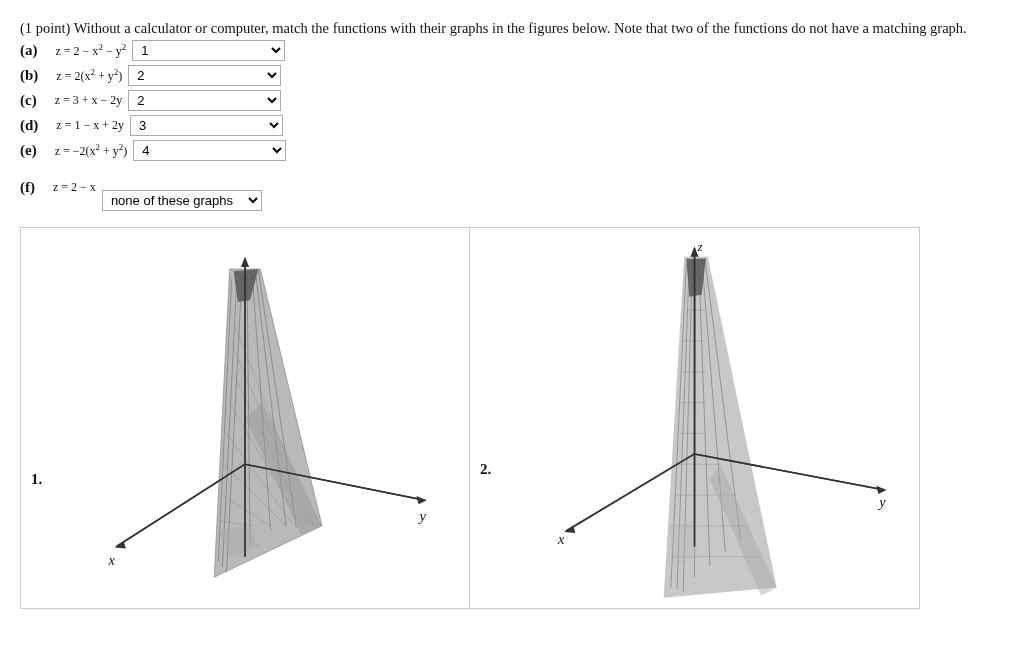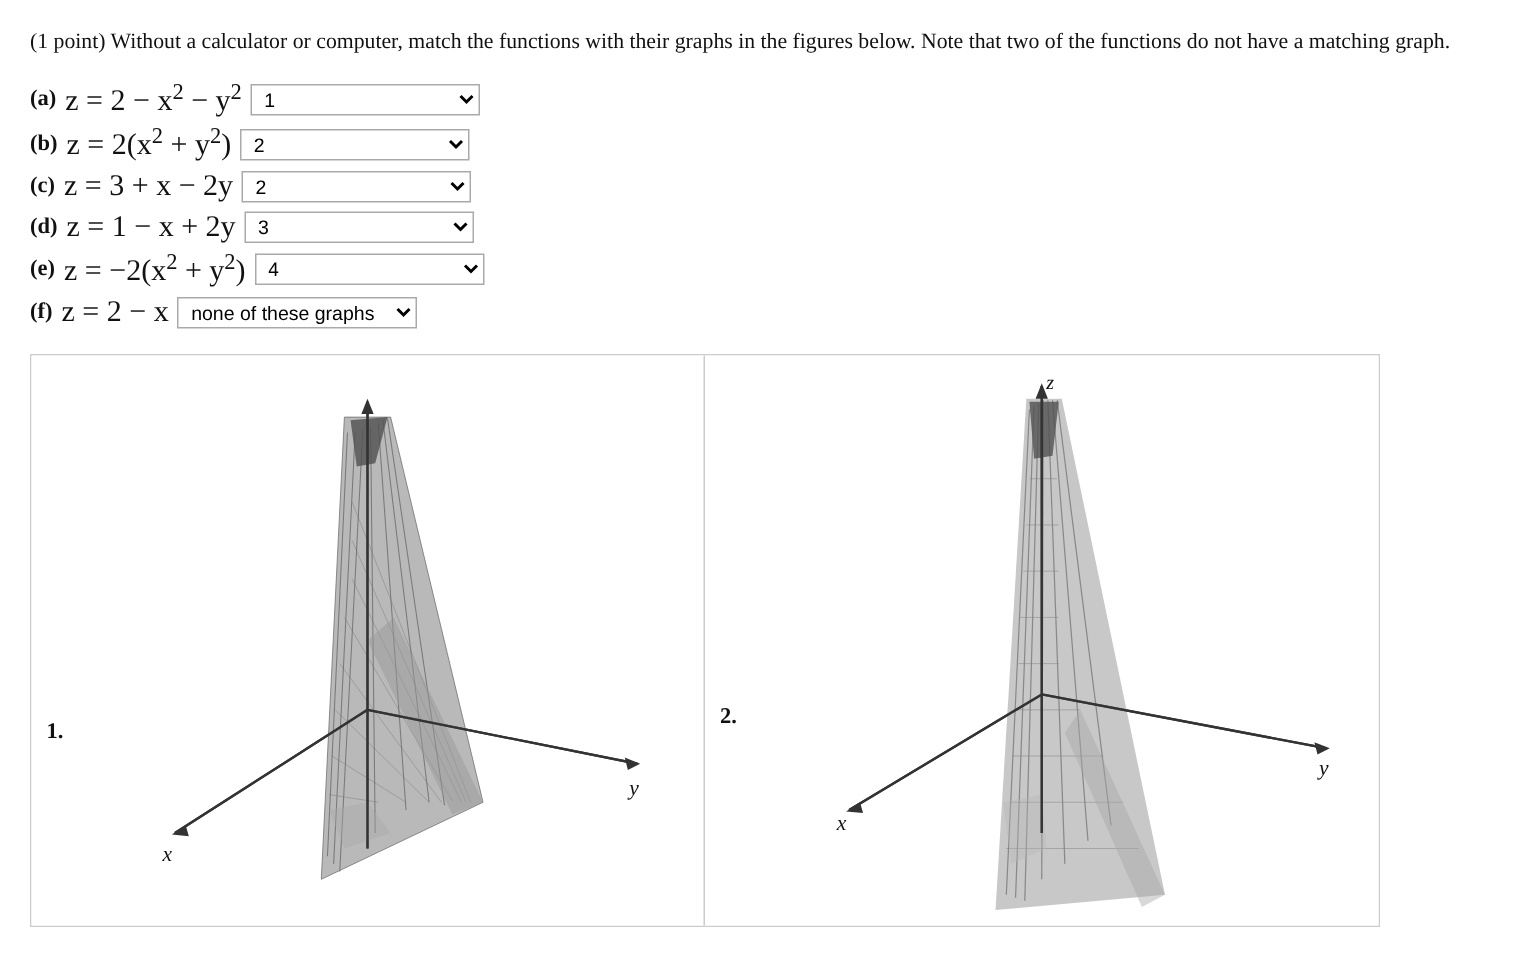--- a/index.html
+++ b/index.html
@@ -9,21 +9,20 @@
       font-size: 15px;
       color: #111;
       padding: 18px 20px;
       width: 1024px;
       min-height: 648px;
     }
 
     .instructions {
       font-size: 14.5px;
       line-height: 1.5;
-      margin-bottom: 14px;
       max-width: 980px;
     }
 
     .functions-list {
       margin-bottom: 16px;
     }
 
     .function-row {
       display: flex;
       align-items: center;
@@ -41,20 +40,21 @@
       background: #fff;
       font-size: 13px;
       padding: 1px 4px;
       cursor: pointer;
       min-width: 55px;
       appearance: auto;
     }
 
     .function-select-wide {
       min-width: 160px;
+      margin-top: 25px;
     }
 
     .graphs-container {
       display: flex;
       flex-direction: row;
       gap: 0;
       border: 1px solid #ccc;
       width: 900px;
     }
 
@@ -82,21 +82,22 @@
 
     .graph-svg-container {
       width: 100%;
       height: 100%;
     }
 
     
     sup { font-size: 0.75em; vertical-align: super; }
 
     .fn-text {
-      font-size: 20px;
+      font-size: 12px;
+      margin-left: 12px;
     }
   </style>
 </head>
 <body>
 
 <div>
 
   <div class="instructions">(1 point) Without a calculator or computer, match the functions with their graphs in the figures below. Note that two of the functions do not have a matching graph.</div>
 
   <div class="functions-list">

